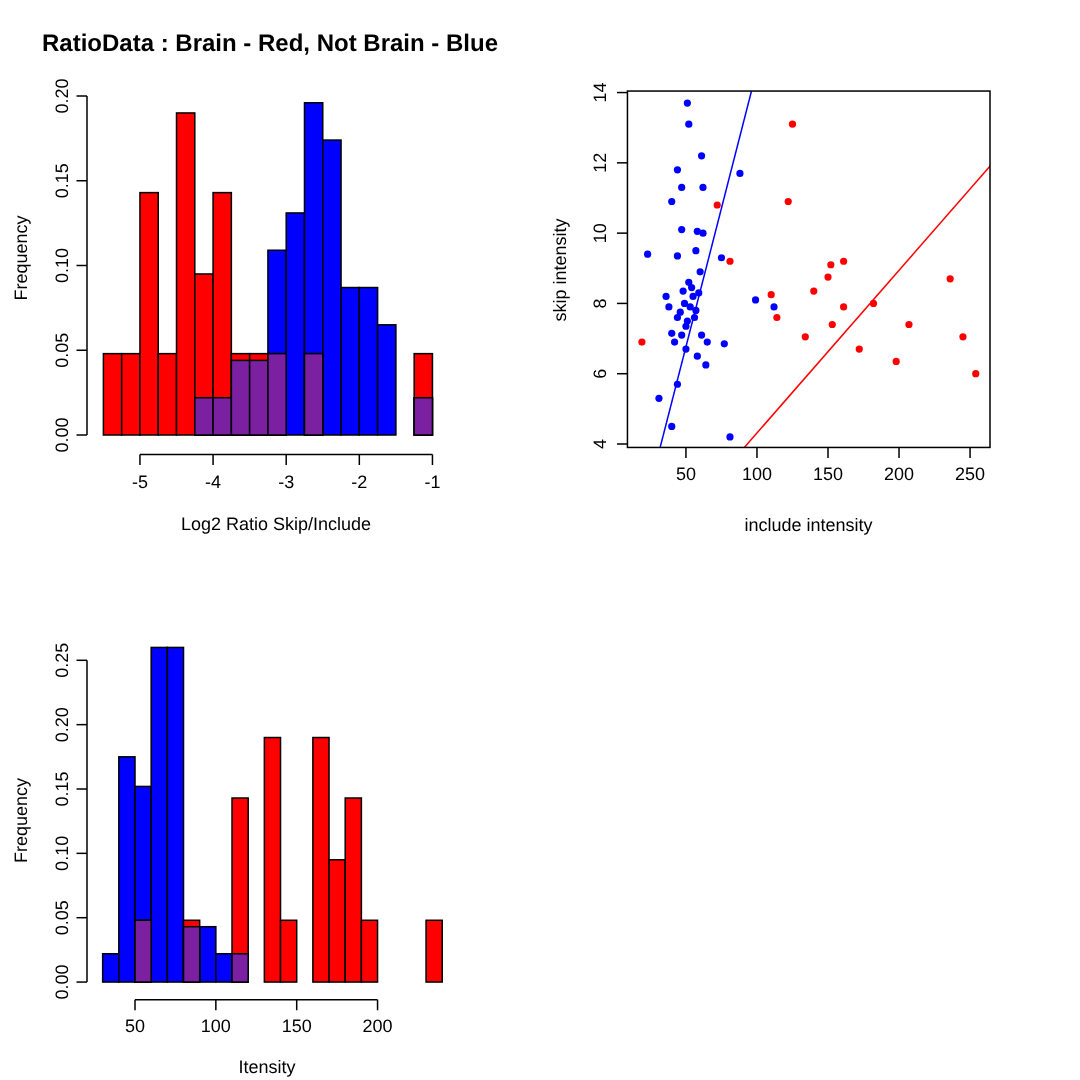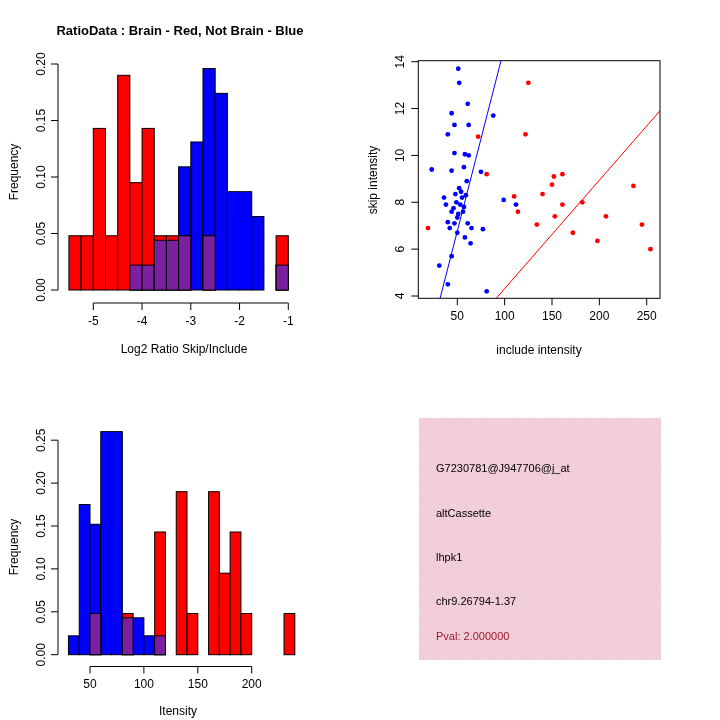--- a/index.html
+++ b/index.html
@@ -1,21 +1,21 @@
 <!DOCTYPE html>
 <html><head>
 <meta charset="utf-8">
 <style>
   html,body{margin:0;padding:0;background:#fff;}
   .page{position:relative;width:720px;height:720px;background:#fff;overflow:hidden;
         font-family:"Liberation Sans",sans-serif;}
   .lbl{position:absolute;transform:translate(-50%,-50%);white-space:nowrap;
        font-size:12px;color:#000;}
   .lbl.rot{transform:translate(-50%,-50%) rotate(-90deg);}
-  .title{font-weight:bold;font-size:13px;}
+  .title{font-weight:bold;font-size:16px;}
   svg{position:absolute;left:0;top:0;}
   svg text{font-family:"Liberation Sans",sans-serif;font-size:12px;fill:#000;}
   .infobox{position:absolute;left:419px;top:418px;width:242px;height:242px;
            background-color:#f0cad4;
            background-image:repeating-linear-gradient(45deg,rgba(255,255,255,0.22) 0 1px,transparent 1px 3px);}
   .infoline{position:absolute;left:17px;font-size:11px;color:#000;white-space:nowrap;}
 </style>
 </head>
 <body>
 
@@ -227,21 +227,14 @@
   <div class="lbl title" style="left:180px;top:30px;">RatioData : Brain - Red, Not Brain - Blue</div>
   <div class="lbl" style="left:184px;top:349px;">Log2 Ratio Skip/Include</div>
   <div class="lbl rot" style="left:14px;top:172px;">Frequency</div>
 
   <div class="lbl" style="left:539px;top:350px;">include intensity</div>
   <div class="lbl rot" style="left:373px;top:180px;">skip intensity</div>
 
   <div class="lbl" style="left:178px;top:711px;">Itensity</div>
   <div class="lbl rot" style="left:14px;top:547px;">Frequency</div>
 
-  <div class="infobox" style="background-color: rgb(240, 202, 212);">
-    <div class="infoline" style="top:44px;">G7230781@J947706@j_at</div>
-    <div class="infoline" style="top:89px;">altCassette</div>
-    <div class="infoline" style="top:133px;">lhpk1</div>
-    <div class="infoline" style="top:177px;">chr9.26794-1.37</div>
-    <div class="infoline" style="top: 212px; color: rgb(155, 27, 46);">Pval: 2.000000</div>
-  </div>
 
 </div>
 
 </body></html>

